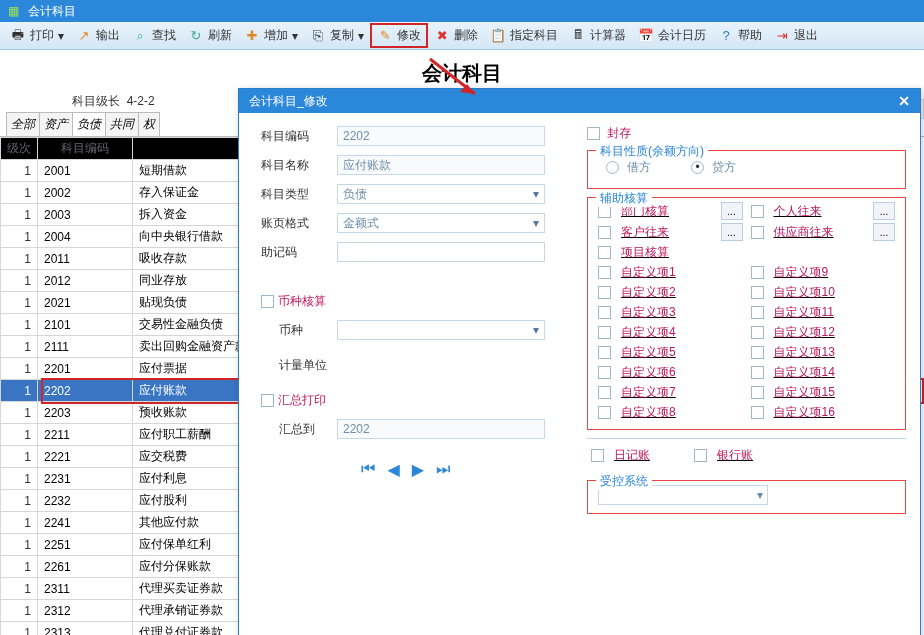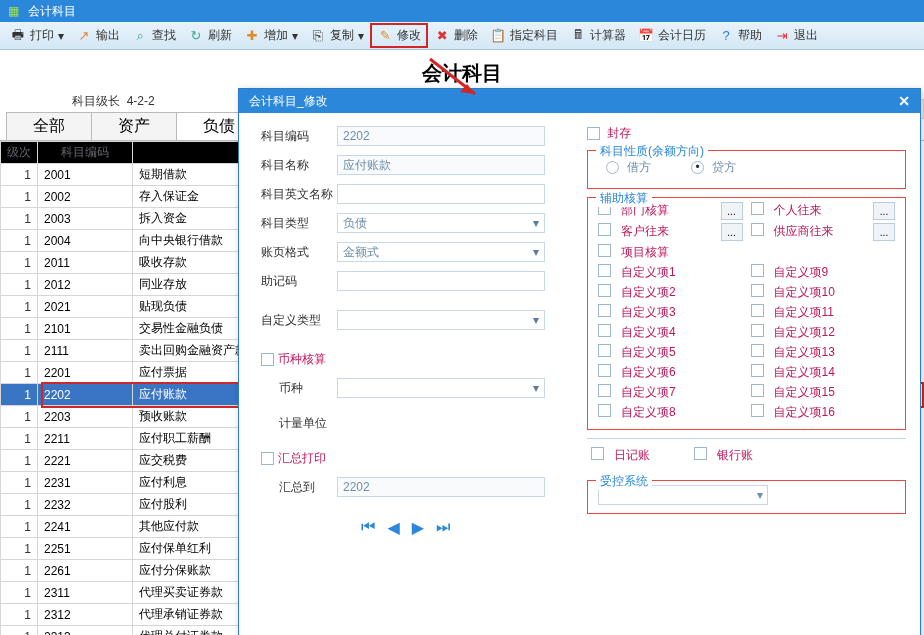--- a/index.html
+++ b/index.html
@@ -9,21 +9,21 @@
     .title-bar-icon::before { content: "▦"; color: #9de24e; }
     .toolbar { background: linear-gradient(#e8f3fb, #d4e7f5); border-bottom: 1px solid #a8c7e0; height: 28px; display: flex; align-items: center; padding: 0 4px; }
     .tb-item { display: flex; align-items: center; gap: 4px; padding: 3px 6px; cursor: pointer; color: #333; }
     .tb-icon { width: 16px; height: 16px; display: flex; align-items: center; justify-content: center; font-size: 13px; }
     .tb-highlighted { border: 2px solid #d22626; padding: 2px 5px; }
     .arrow-annotation { position: absolute; left: 425px; top: 54px; pointer-events: none; z-index: 100; }
     .arrow-annotation svg { width: 60px; height: 50px; }
     .page-title { text-align: center; font-size: 20px; font-weight: bold; padding: 10px 0 6px; }
     .level-info { padding-left: 72px; font-size: 12px; color: #333; }
     .tabs { display: flex; padding-left: 6px; border-bottom: 1px solid #bbb; margin-top: 2px; }
-    .tab { padding: 3px 26px; border: 1px solid #bbb; border-bottom: none; margin-right: -1px; background: #f4f4f4; cursor: pointer; font-size: 16px; }
+    .tab { padding: 3px 4px; border: 1px solid #bbb; border-bottom: none; margin-right: -1px; background: #f4f4f4; cursor: pointer; font-size: 12px; font-style: italic; }
     .tab.active { background: #fff; font-weight: normal; }
     .grid { border-collapse: collapse; width: 100%; }
     .grid th, .grid td { border: 1px solid #d6d6d6; padding: 2px 6px; height: 20px; font-size: 12px; font-weight: normal; white-space: nowrap; }
     .grid th { background: #000000; color: #64646e; text-align: center; }
     .grid td.level { width: 12px; text-align: right; color: #333; }
     .grid td.code { width: 90px; }
     .grid td.name { }
     .grid tr.selected td { background: #3a75c4; color: #fff; }
     .row-highlight { position: relative; }
     .row-highlight::after { content: ""; position: absolute; left: 40px; right: 0; top: -2px; bottom: -2px; border: 2px solid #d22626; pointer-events: none; }
@@ -47,21 +47,21 @@
     .check-label { color: #be185d; }
     .nav-btns { margin-top: 20px; display: flex; gap: 12px; padding-left: 100px; }
     .nav-btns span { color: #2b87d9; font-size: 16px; cursor: pointer; }
     
     .form-right { flex: 1; }
     .fieldset { border: 1px solid #ef4444; padding: 4px 10px 8px; margin-bottom: 8px; position: relative; }
     .fieldset-legend { position: absolute; top: -8px; left: 8px; background: #fff; padding: 0 4px; color: #2b87d9; font-size: 12px; }
     .radio-row { display: flex; gap: 40px; padding: 4px 8px; }
     .radio-item { display: flex; align-items: center; gap: 4px; color: #6e8fab; }
     .aux-grid { display: grid; grid-template-columns: 1fr auto 1fr auto; gap: 3px 8px; }
-    .aux-item { display: flex; gap: 6px; }
+    .aux-item { display: flex; align-items: center; gap: 6px; text-decoration: underline; }
     .ellipsis-btn { background: #f0f4f8; border: 1px solid #b9cddf; width: 22px; height: 18px; display: flex; align-items: center; justify-content: center; font-size: 10px; cursor: pointer; }
     .journal-row { display: flex; gap: 44px; }
     .system-select { width: 170px; height: 20px; border: 1px solid #c6d8e8; color: #6e8fab; display: flex; align-items: center; justify-content: flex-end; padding: 0 4px; }
     .system-select::after { content: "▾"; }
     .modal-footer { position: absolute; bottom: 10px; right: 20px; display: flex; gap: 14px; }
     .btn { background: linear-gradient(#fdfdfd, #eef1f3); border: 1px solid #a8b6c0; padding: 2px 22px; border-radius: 2px; cursor: pointer; font-size: 12px; }
     .btn-highlighted { outline: 2px solid #d22626; outline-offset: 2px; }
   </style>
 </head>
 <body>
@@ -284,46 +284,36 @@
     <div class="form-left">
       <div class="form-row">
           <div class="form-label">科目编码</div>
           <input class="form-input readonly" value="2202" style="">
         </div>
       <div class="form-row">
           <div class="form-label">科目名称</div>
           <input class="form-input readonly" value="应付账款" style="">
         </div>
       <div class="form-row">
-          <div class="form-label">科目英文名称</div>
-          <input class="form-input" style="">
-        </div>
-      <div class="form-row">
           <div class="form-label">科目类型</div>
           <div class="form-select">
             <span>负债</span>
           </div>
         </div>
       <div class="form-row">
           <div class="form-label">账页格式</div>
           <div class="form-select">
             <span>金额式</span>
           </div>
         </div>
       <div class="form-row">
           <div class="form-label">助记码</div>
           <input class="form-input" style="">
         </div>
       <div style="height:10px"></div>
-      <div class="form-row">
-          <div class="form-label">自定义类型</div>
-          <div class="form-select">
-            <span></span>
-          </div>
-        </div>
       <div style="height:10px"></div>
       <div class="form-row">
           <span class="form-check"></span>
           <span class="check-label">币种核算</span>
         </div>
       <div class="form-row">
           <div class="form-label" style="padding-left:18px">币种</div>
           <div class="form-select">
             <span></span>
           </div>

